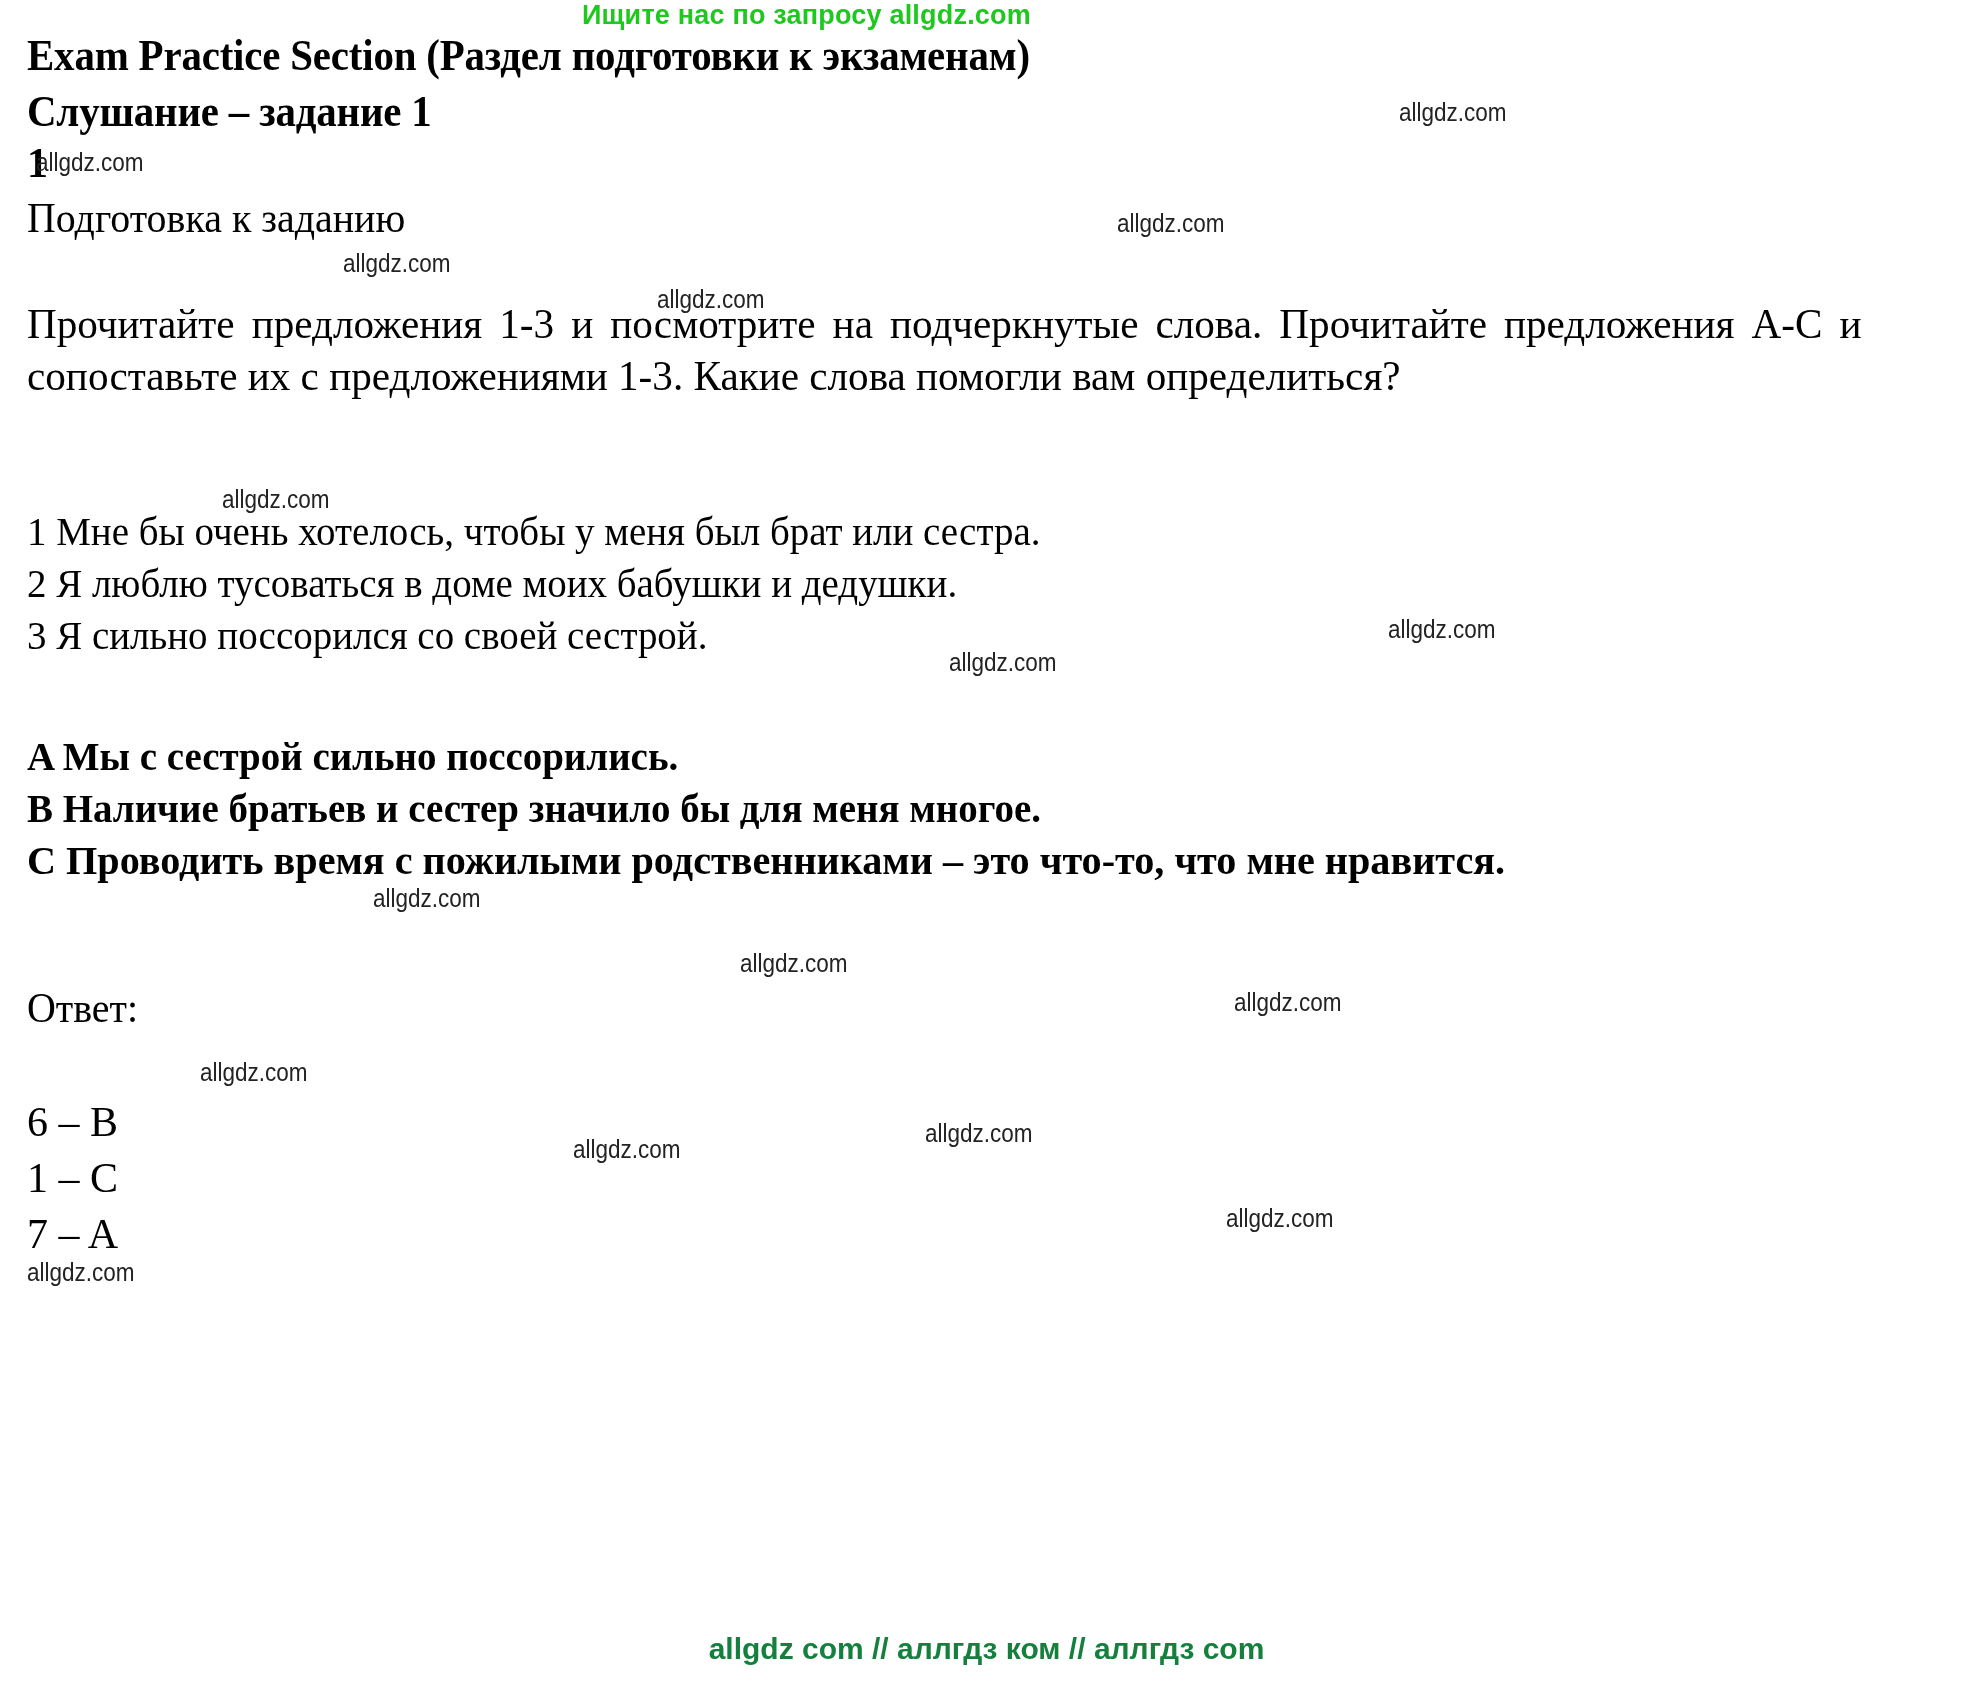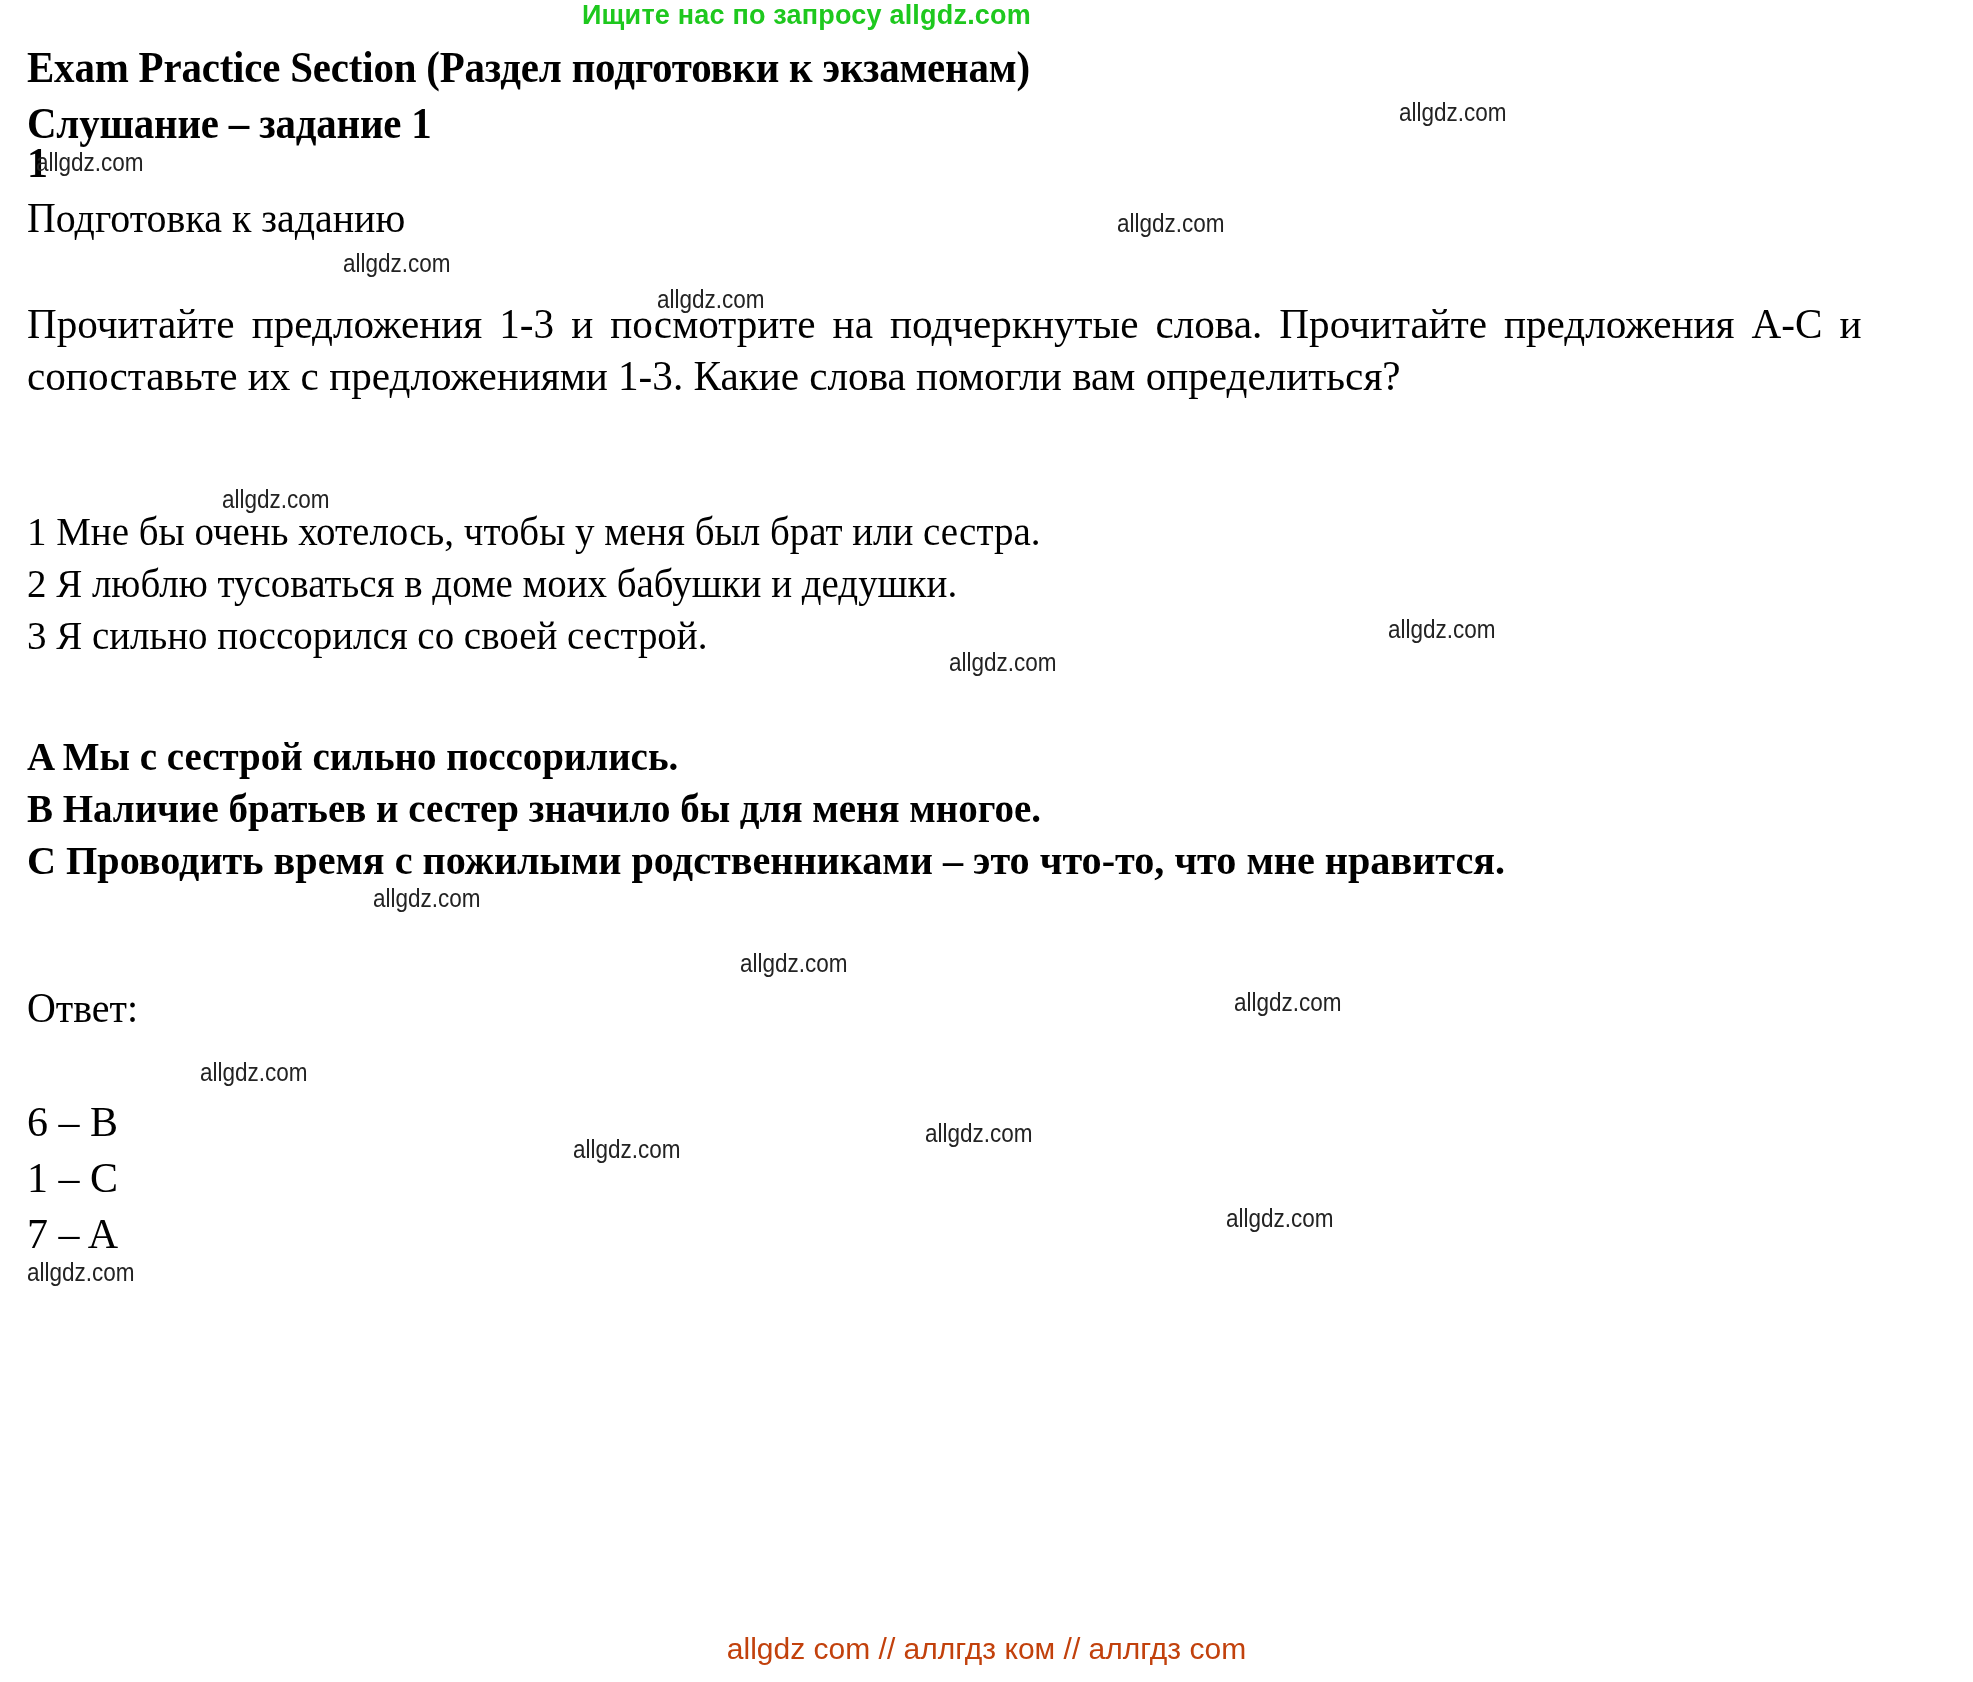--- a/index.html
+++ b/index.html
@@ -35,21 +35,21 @@
   .doc {
     position: absolute;
     left: 27px;
     top: 0;
     width: 1900px;
   }
 
   .title-block {
     position: absolute;
     left: 0px;
-    top: 40px;
+    top: 28px;
     width: 1700px;
   }
   .title-line {
     font-family: "Liberation Serif", "DejaVu Serif", serif;
     font-weight: bold;
     font-size: 44px;
     line-height: 56px;
     letter-spacing: -0.2px;
     white-space: nowrap;
     transform: scaleX(0.93);
@@ -208,13 +208,13 @@
     <div class="wm" style="left: 373px; top: 884px;">allgdz.com</div>
     <div class="wm" style="left: 740px; top: 949px;">allgdz.com</div>
     <div class="wm" style="left: 1234px; top: 988px;">allgdz.com</div>
     <div class="wm" style="left: 200px; top: 1058px;">allgdz.com</div>
     <div class="wm" style="left: 925px; top: 1119px;">allgdz.com</div>
     <div class="wm" style="left: 573px; top: 1135px;">allgdz.com</div>
     <div class="wm" style="left: 1226px; top: 1204px;">allgdz.com</div>
     <div class="wm" style="left: 27px; top: 1258px;">allgdz.com</div>
   </div>
 
-<div class="footer" style="color: #c2410c;">allgdz com  //  аллгдз ком  //  аллгдз com</div>
+<div class="footer" style="color: #15803d; font-weight: bold;">allgdz com  //  аллгдз ком  //  аллгдз com</div>
 
 </body></html>

